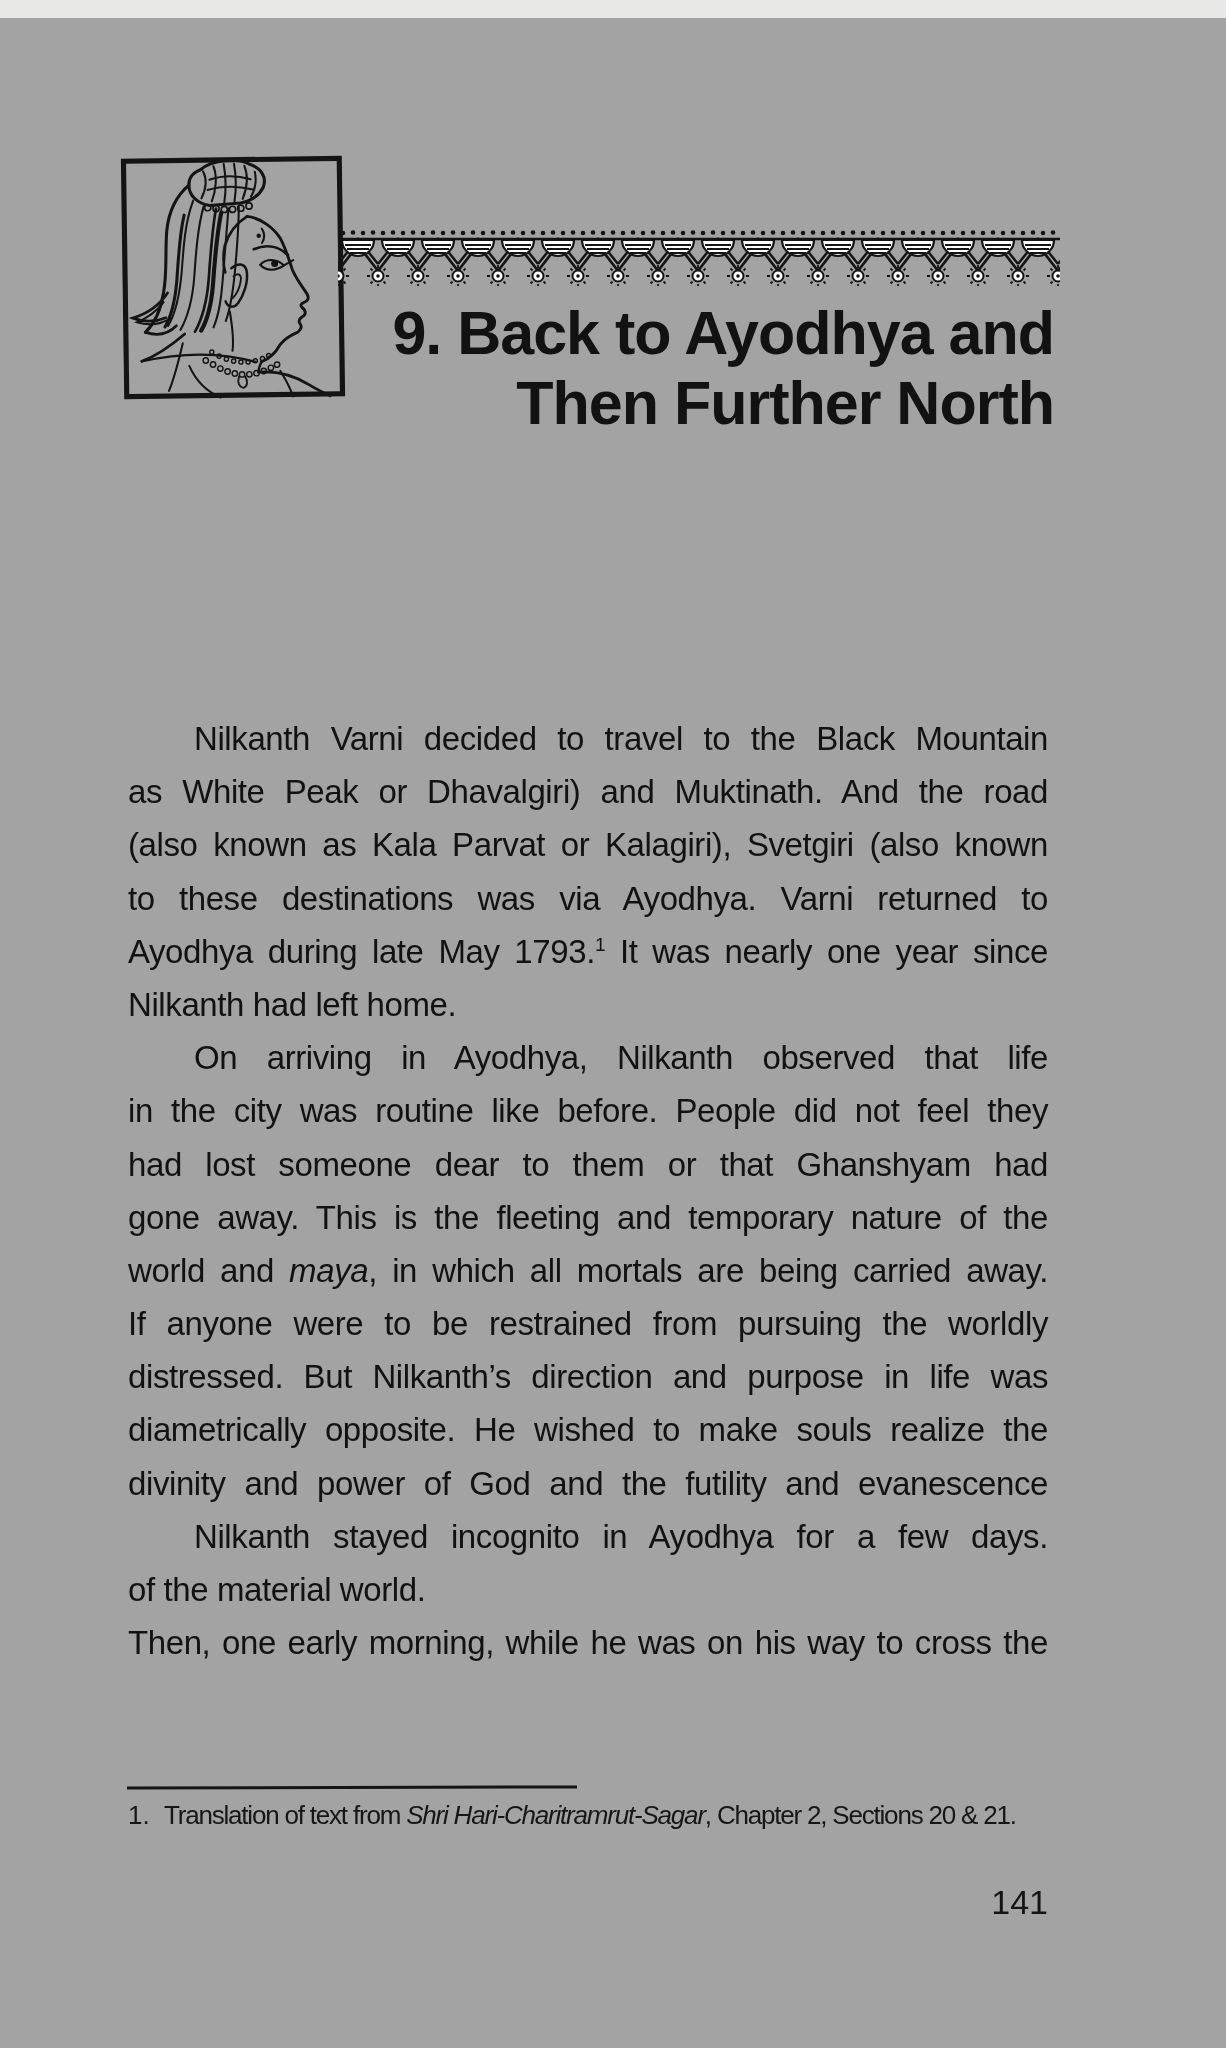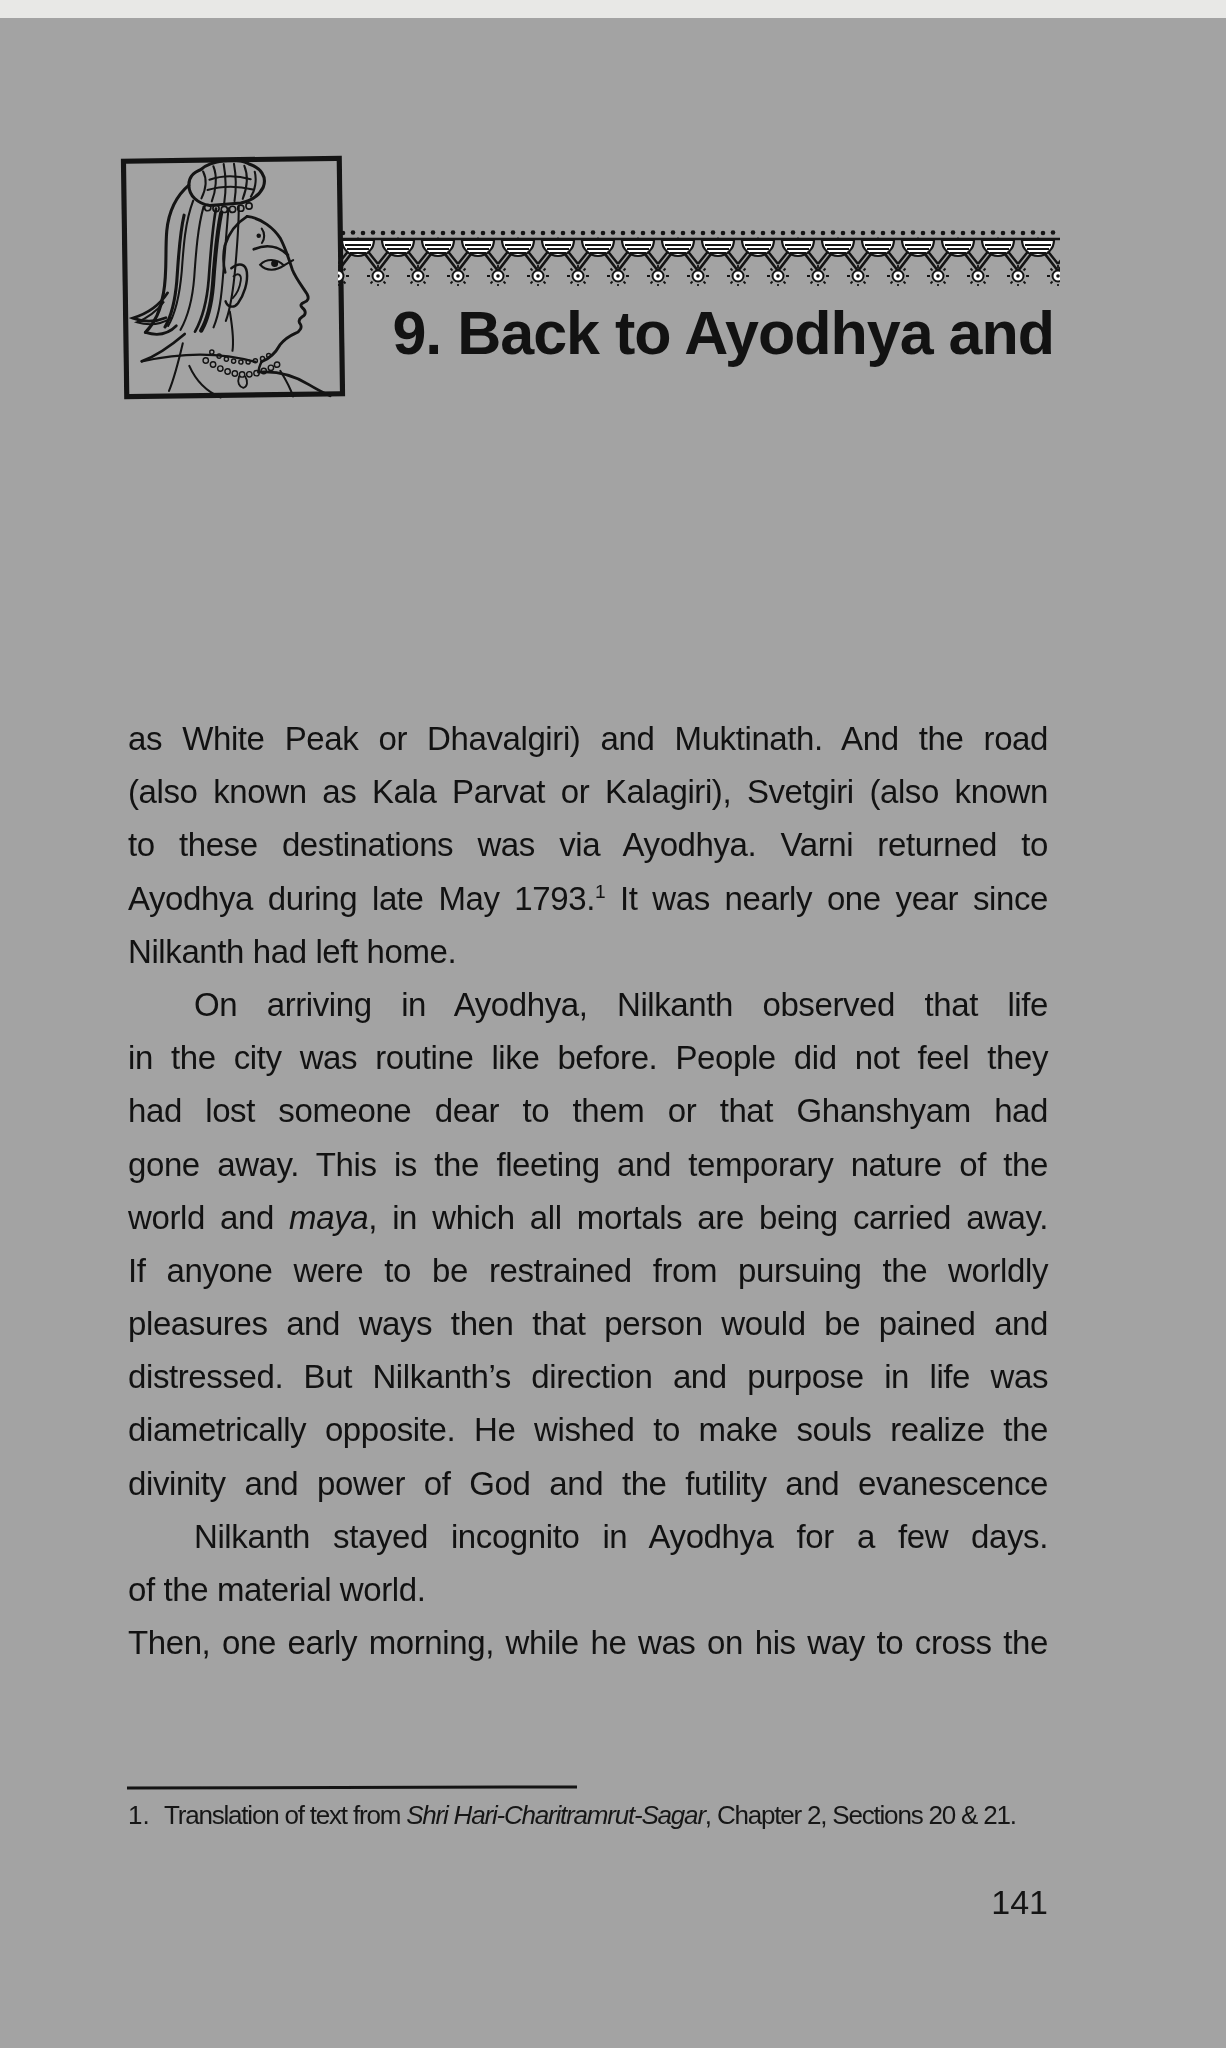--- a/index.html
+++ b/index.html
@@ -190,35 +190,36 @@
             <path d="M40,40 L40,37 M45.5,42.5 L47.5,40.5 M48,48 L51,48 M45.5,53.5 L47.5,55.5 M40,56 L40,59 M34.5,53.5 L32.5,55.5 M32,48 L29,48 M34.5,42.5 L32.5,40.5" stroke-width="1.8"></path>
           </g>
         </pattern>
       </defs>
       <rect x="0" y="0" width="722" height="58" fill="url(#bp)"></rect>
     </svg>
   </div>
 
   <div class="title-block">
     <div class="title-line">9. Back to Ayodhya and</div>
+    <div class="title-line">Then Further North</div>
   </div>
 
   <div class="body-text" id="body-text">
+      <div class="line indent"><span>Nilkanth Varni decided to travel to the Black Mountain</span></div>
       <div class="line"><span>as White Peak or Dhavalgiri) and Muktinath. And the road</span></div>
       <div class="line"><span>(also known as Kala Parvat or Kalagiri), Svetgiri (also known</span></div>
       <div class="line"><span>to these destinations was via Ayodhya. Varni returned to</span></div>
       <div class="line"><span>Ayodhya during late May 1793.</span><sup>1</sup><span> It was nearly one year since</span></div>
       <div class="line nojust"><span>Nilkanth had left home.</span></div>
       <div class="line indent"><span>On arriving in Ayodhya, Nilkanth observed that life</span></div>
       <div class="line"><span>in the city was routine like before. People did not feel they</span></div>
       <div class="line"><span>had lost someone dear to them or that Ghanshyam had</span></div>
       <div class="line"><span>gone away. This is the fleeting and temporary nature of the</span></div>
       <div class="line"><span>world and </span><i>maya</i><span>, in which all mortals are being carried away.</span></div>
       <div class="line"><span>If anyone were to be restrained from pursuing the worldly</span></div>
-      <div class="line"><span>pleasures and ways then that person would be pained and</span></div>
       <div class="line"><span>distressed. But Nilkanth’s direction and purpose in life was</span></div>
       <div class="line"><span>diametrically opposite. He wished to make souls realize the</span></div>
       <div class="line"><span>divinity and power of God and the futility and evanescence</span></div>
       <div class="line indent"><span>Nilkanth stayed incognito in Ayodhya for a few days.</span></div>
       <div class="line nojust"><span>of the material world.</span></div>
       <div class="line"><span>Then, one early morning, while he was on his way to cross the</span></div>
     </div>
 
   <div class="footnote-rule"></div>
   <div class="footnote">

